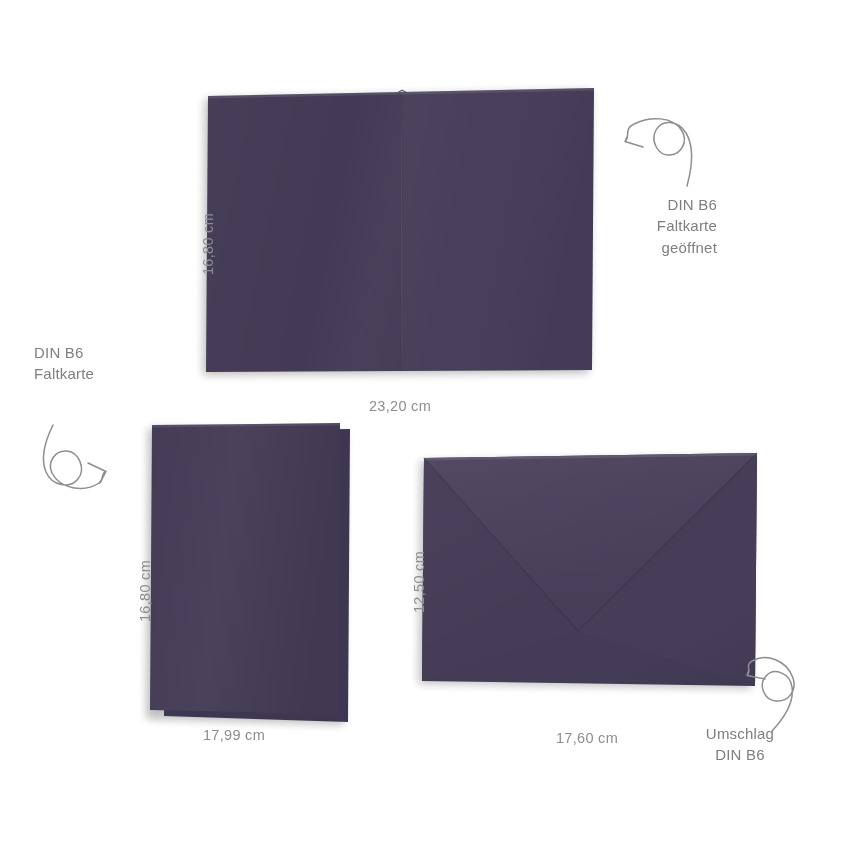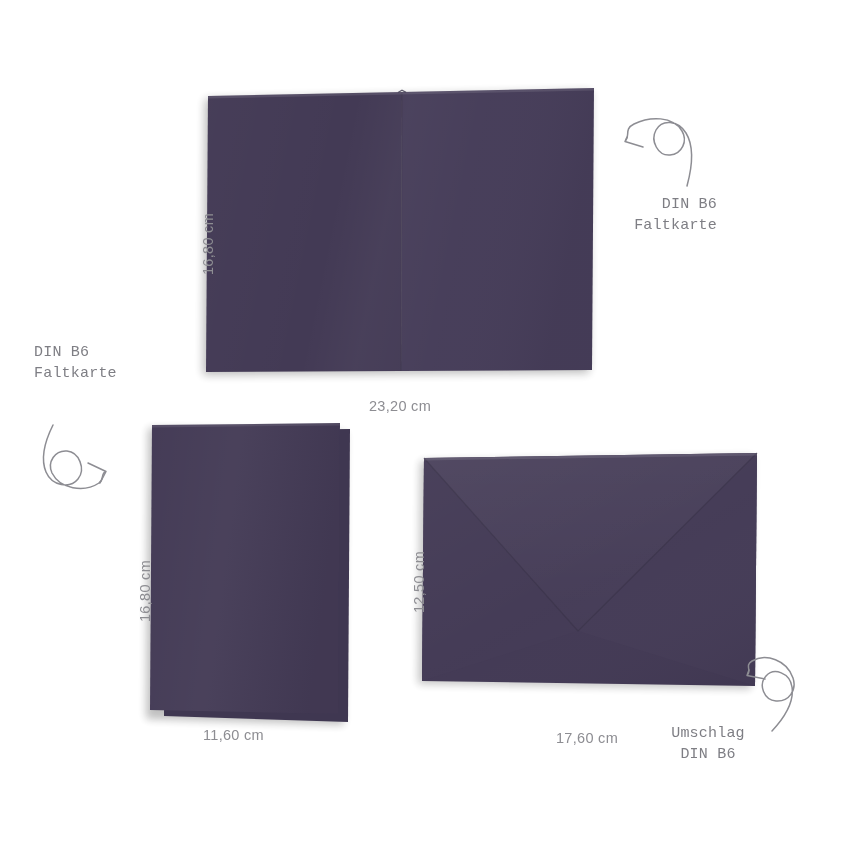--- a/index.html
+++ b/index.html
@@ -35,21 +35,21 @@
     transform-origin: 0 0;
     transform: rotate(-90deg);
   }
   .callout {
     position: absolute;
     color: #7e7e84;
     font-size: 15px;
     line-height: 1.42;
     letter-spacing: 0.2px;
     white-space: nowrap;
-    font-family: Liberation Mono, monospace;
+    font-family: Liberation Sans, sans-serif;
   }
   .callout.right  { text-align: right; }
   .callout.left   { text-align: left;  }
   .callout.center { text-align: center;}
 
   
   .layer {
     position: absolute;
     left: 0; top: 0;
     width: 850px;
@@ -197,33 +197,34 @@
                C 787,660 766,653 752,661
                C 745,665 751,670 748,674"></path>
       <path d="M 749,670 L 747,675.5 L 765,679"></path>
     </g>
   </svg>
 
   <div class="dim vert" style="left:200px; top:275px;">16,80 cm</div>
   <div class="dim" style="left:369px; top:398px;">23,20 cm</div>
 
   <div class="dim vert" style="left:137px; top:622px;">16,80 cm</div>
-  <div class="dim" style="left:203px; top:727px;">11,60 cm</div>
+  <div class="dim" style="left:203px; top:727px;">17,99 cm</div>
 
   <div class="dim vert" style="left:411px; top:613px;">12,50 cm</div>
   <div class="dim" style="left:556px; top:690px;margin-top:40px;">17,60 cm</div>
 
   <div class="callout right" style="left:570px; top:194px; width:147px;">
     <div>DIN B6</div>
     <div>Faltkarte</div>
+    <div>geöffnet</div>
   </div>
 
   <div class="callout left" style="left:34px; top:342px; width:160px;">
     <div>DIN B6</div>
     <div>Faltkarte</div>
   </div>
 
-  <div class="callout center" style="left:632px; top:723px; width:152px;">
+  <div class="callout center" style="left:664px; top:723px; width:152px;">
     <div>Umschlag</div>
     <div>DIN B6</div>
   </div>
 
 </div>
 
 </body></html>

